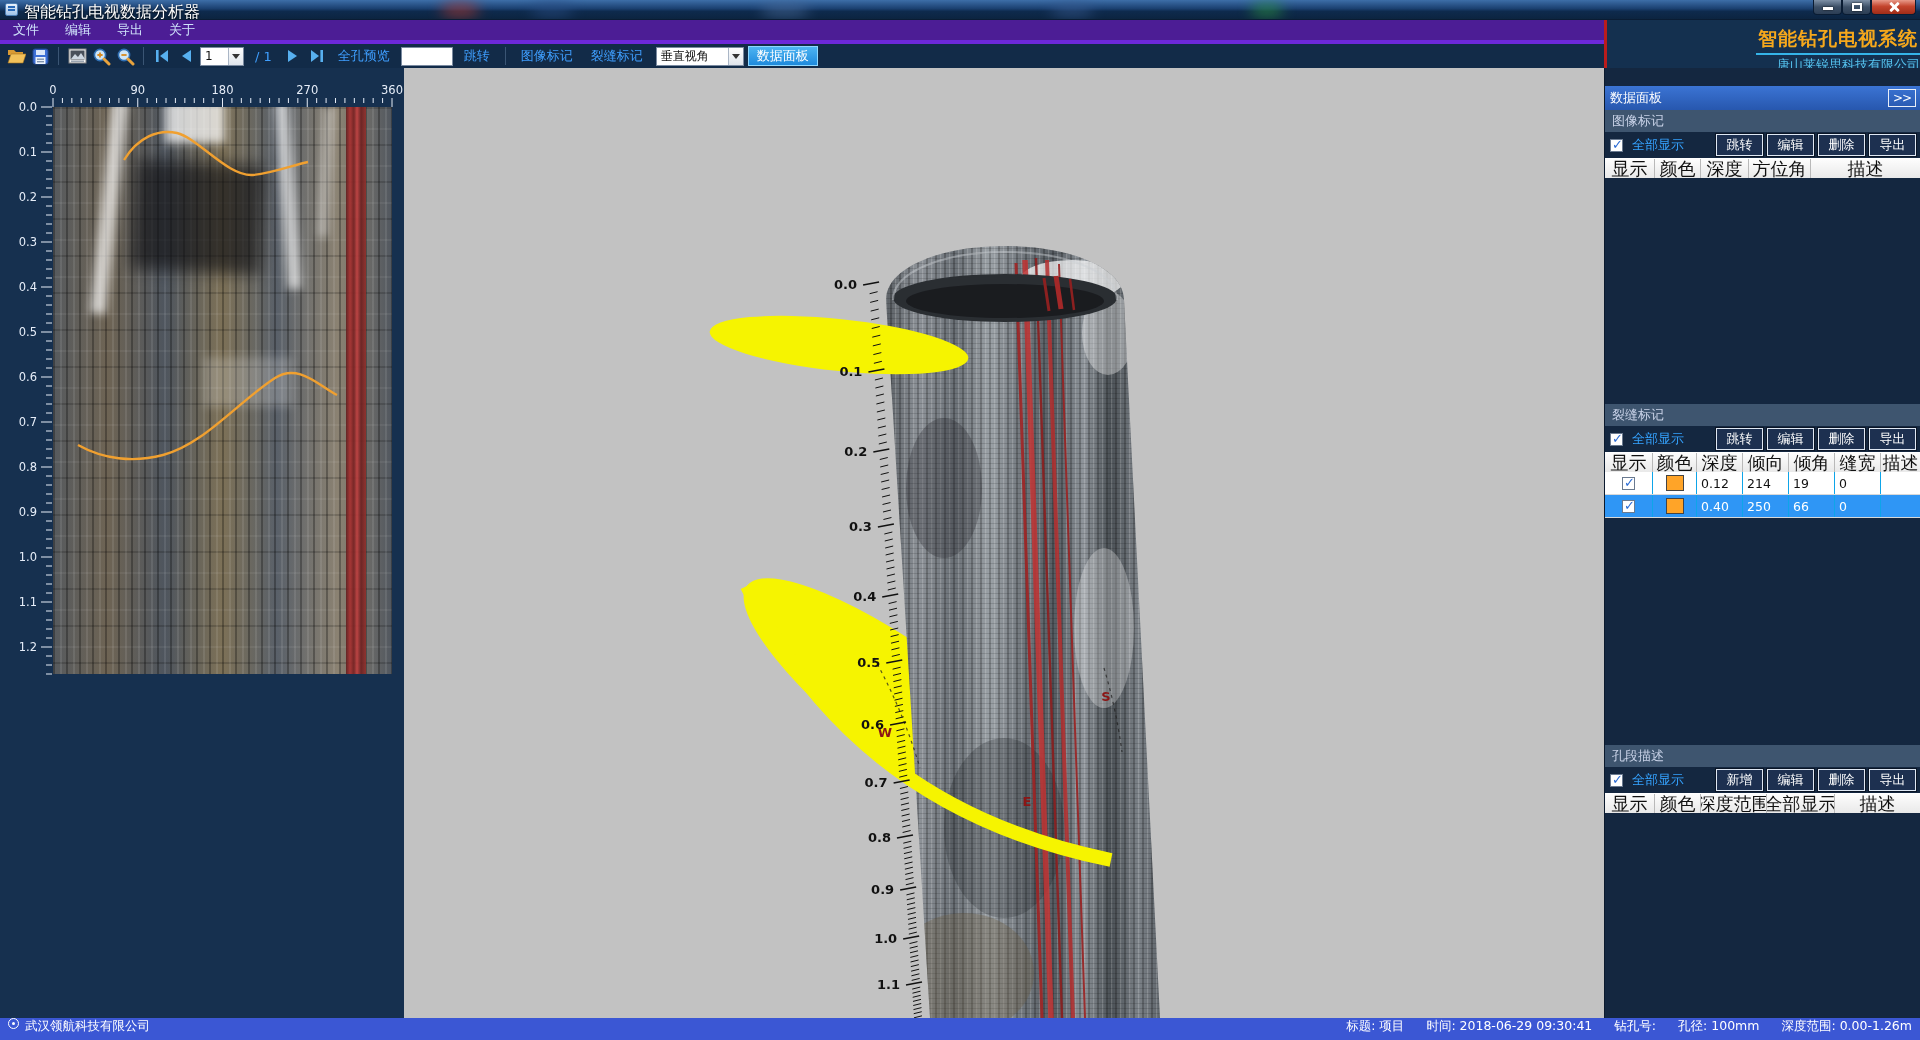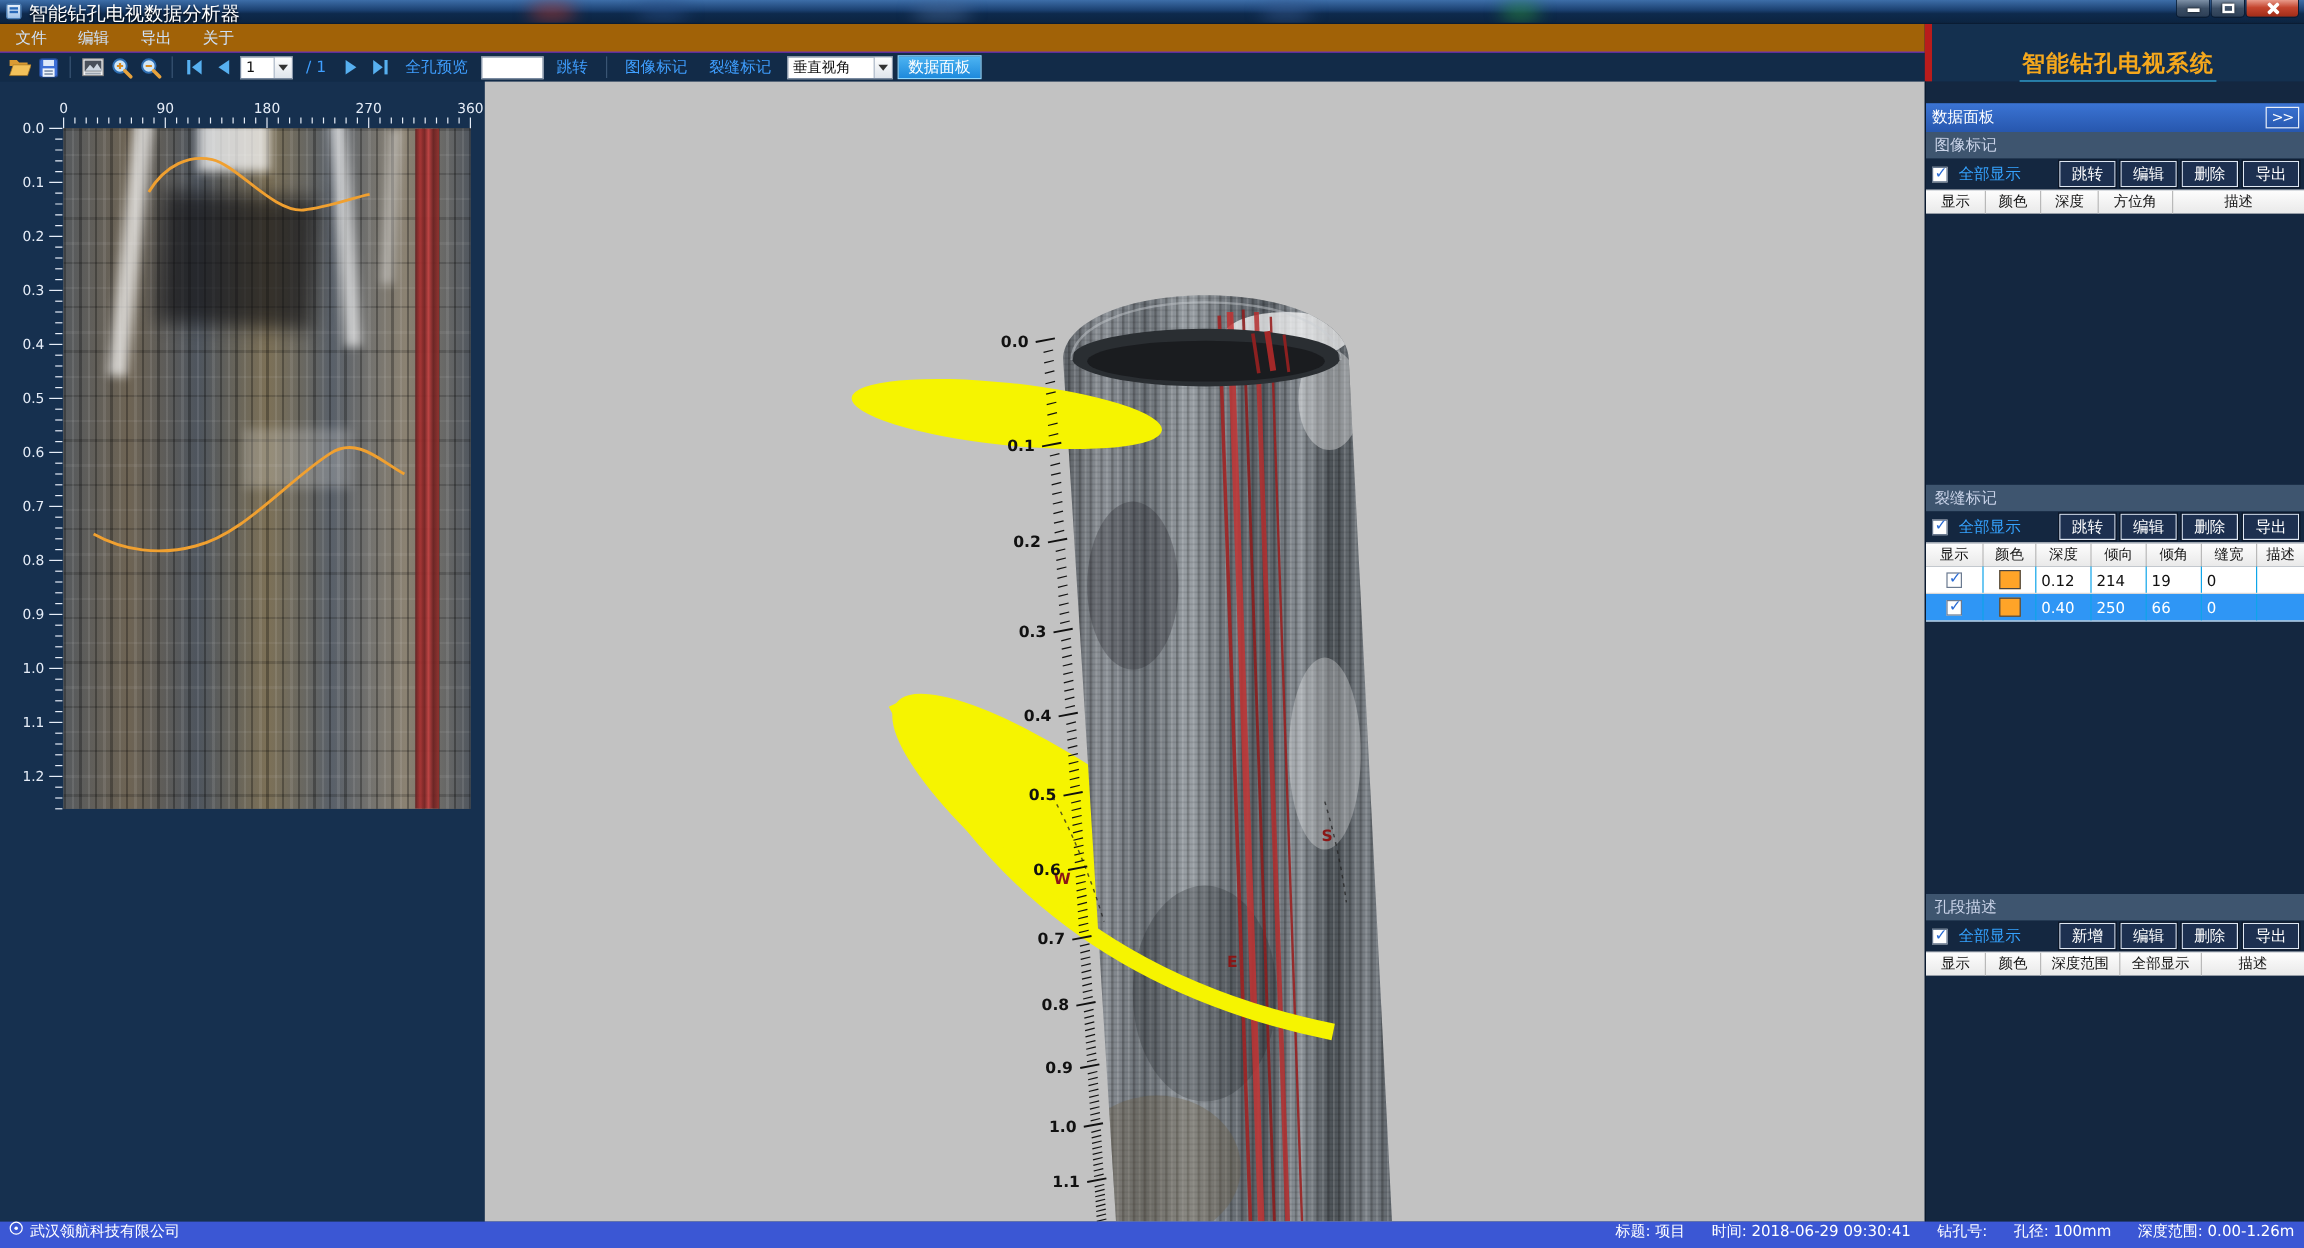--- a/index.html
+++ b/index.html
@@ -19,35 +19,35 @@
 .winbtn{width:29px;height:15px;border:1px solid #0a1c33;border-top:none;border-radius:0 0 4px 4px;
  background:linear-gradient(#7d90a6,#3c4f66 50%,#2c3e55);position:relative}
 .winbtn.close{width:45px;background:linear-gradient(#e89a8a,#c4452e 45%,#a02c18)}
 .glyph-min{position:absolute;left:9px;bottom:4px;width:10px;height:3px;background:#fff;box-shadow:0 0 2px #000}
 .glyph-max{position:absolute;left:9px;top:3px;width:10px;height:8px;border:2px solid #fff;box-shadow:0 0 2px #000}
 .glyph-close{position:absolute;left:50%;top:50%;width:12px;height:12px;transform:translate(-50%,-50%)}
 .glyph-close:before,.glyph-close:after{content:"";position:absolute;left:5px;top:0;width:3px;height:12px;background:#fff;border-radius:1px}
 .glyph-close:before{transform:rotate(45deg)}.glyph-close:after{transform:rotate(-45deg)}
 
 
-.menubar{position:absolute;left:0;top:20px;width:1604px;height:24px;background:#a16207;border-bottom:1px solid #6d28d9;display:flex;align-items:center}
+.menubar{position:absolute;left:0;top:20px;width:1604px;height:24px;background:#4c1d95;border-bottom:4px solid #6d28d9;display:flex;align-items:center}
 .menu-item{padding:2px 13px;color:#cfe2fa;cursor:default}
 .toolbar{position:absolute;left:0;top:44px;width:1604px;height:24px;background:#122b48;display:flex;align-items:center;gap:4px;padding-left:6px}
 .tsep{width:1px;height:18px;background:#3a5574;margin:0 4px}
 .ticon{width:20px;height:20px;display:flex;align-items:center;justify-content:center}
 .tbtn-text{color:#3f9fff;padding:0 7px;white-space:nowrap}
 .combo{height:19px;background:#fff;border:1px solid #7a8aa0;display:flex;align-items:center;color:#111;font-size:12px}
 .combo .val{padding:0 4px;flex:1;white-space:nowrap}
 .combo .arrowbox{width:15px;height:100%;border-left:1px solid #aab6c6;background:linear-gradient(#fdfdfd,#dfe5ec);display:flex;align-items:center;justify-content:center}
 .caret{width:0;height:0;border-left:4px solid transparent;border-right:4px solid transparent;border-top:5px solid #333}
 .tinput{width:52px;height:19px;background:#fff;border:1px solid #7a8aa0}
 .datapanel-btn{height:20px;padding:0 8px;background:linear-gradient(#4db4f2,#1e8adc);border:1px solid #8fd8ff;color:#fff;display:flex;align-items:center}
 
 
-.brand{position:absolute;left:1604px;top:20px;width:316px;height:48px;background:#14304f;border-left:6px solid #b91c1c;text-align:center;padding-top:20px}
+.brand{position:absolute;left:1604px;top:20px;width:316px;height:48px;background:#14304f;border-left:3px solid #b91c1c;text-align:right;padding-top:6px}
 .brand-title{color:#f6a81c;font-size:19px;font-weight:bold;letter-spacing:1px;display:inline-block;border-bottom:2px solid #35b4e8;padding:0 2px 1px}
 .brand-co{color:#56c4f0;font-size:13px;margin-top:1px}
 
 
 .leftpanel{position:absolute;left:0;top:68px;width:404px;height:950px;background:#16304f}
 .ruler-svg{position:absolute;left:0;top:0}
 .bh-image{position:absolute;left:53px;top:39px;width:339px;height:567px;overflow:hidden;
  background-color:#4c5156;
  background-image:
   repeating-linear-gradient(90deg,rgba(0,0,0,.28) 0 2px,rgba(255,255,255,0) 2px 7px,rgba(255,255,255,.09) 7px 9px,rgba(255,255,255,0) 9px 13px),
@@ -70,21 +70,21 @@
 .dp-header .sp{flex:1}
 .dp-collapse{border:1px solid #e8eef8;color:#fff;font-size:12px;padding:0 4px;height:18px;display:flex;align-items:center;letter-spacing:-1px}
 .section{position:absolute;left:0;width:316px}
 .sec-header{height:22px;background:#3e556f;color:#c9d3e8;display:flex;align-items:center;padding-left:7px;font-size:13px}
 .sec-controls{height:26px;display:flex;align-items:center;padding:0 5px;gap:4px}
 .cb{width:13px;height:13px;background:#fff;border:1px solid #6a7a90;position:relative;flex:none}
 .cb:after{content:"✓";position:absolute;left:1px;top:-3px;color:#2a6bd4;font-size:13px;font-weight:bold}
 .showall{color:#35a3ff;margin-left:5px;flex:1}
 .pbtn{width:47px;height:22px;background:#1d3050;border:1px solid #dfe8f4;outline:1px solid #0a1526;
  color:#fff;font-size:13px;display:flex;align-items:center;justify-content:center;flex:none}
-.tbl-head{display:flex;height:20px;background:linear-gradient(#fdfdfd,#e9e9e9);border-top:1px solid #fff;color:#111;font-size:12px}
+.tbl-head{display:flex;height:20px;background:linear-gradient(#fdfdfd,#e9e9e9);border-top:1px solid #fff;color:#111;font-size:18px}
 .tbl-head .col{display:flex;align-items:center;justify-content:center;border-right:1px solid #b9b9b9;overflow:hidden;white-space:nowrap}
 .tbl-row{display:flex;height:23px;background:#fff;color:#111;font-size:12.5px;border-bottom:1px solid #d8d8d8}
 .tbl-row.sel{background:#2f96f5;color:#fff}
 .tbl-row .col{display:flex;align-items:center;padding-left:4px;border-right:1px solid #0ea5e9;overflow:hidden}
 .tbl-row .col.c{justify-content:center;padding-left:0}
 .swatch{width:18px;height:16px;background:#ffa428;border:1px solid #444}
 
 
 .statusbar{position:absolute;left:0;top:1018px;width:1920px;height:24px;background:#3b57d4;color:#fff;
  display:flex;font-size:12.5px;padding:0 8px}

